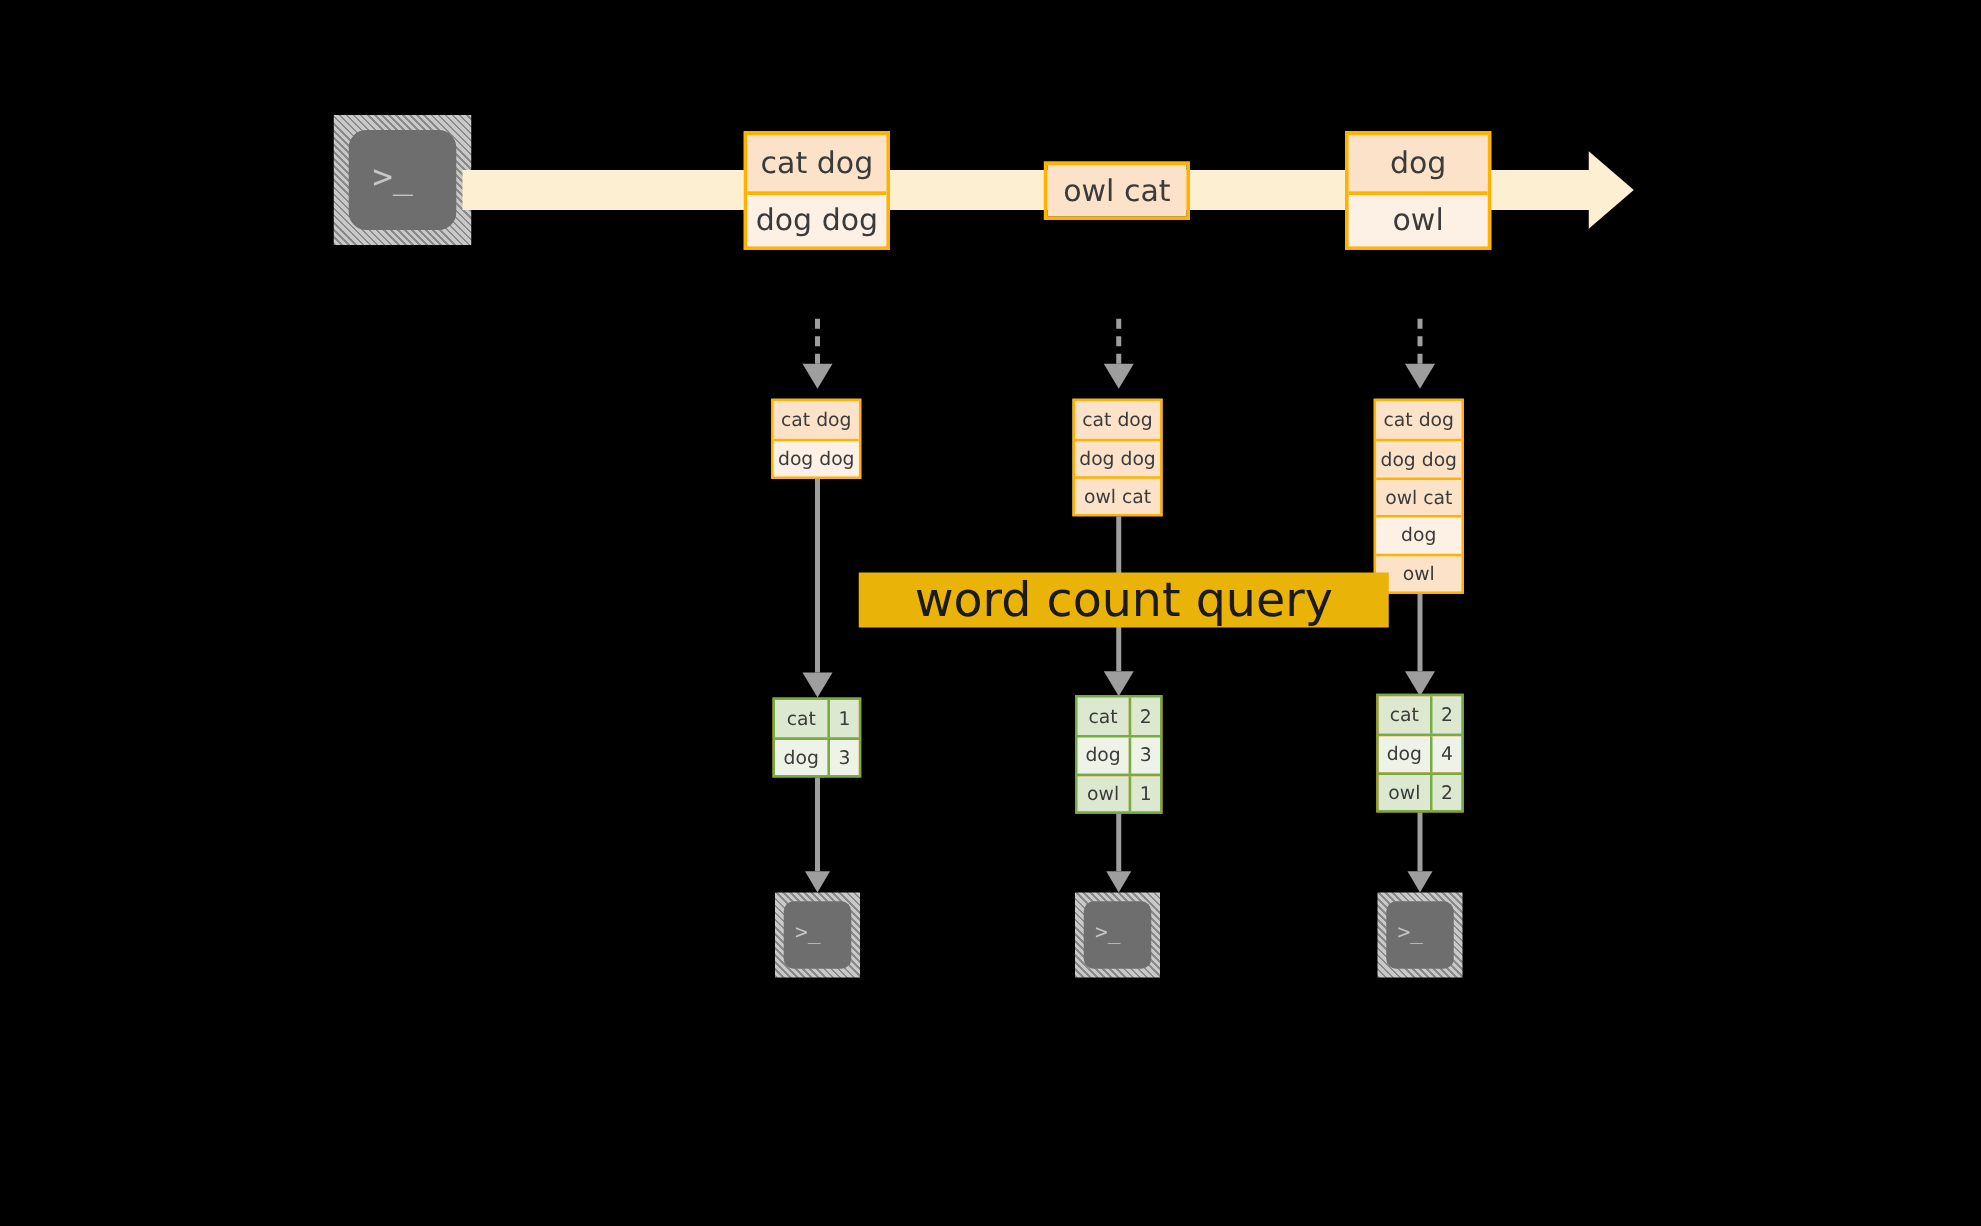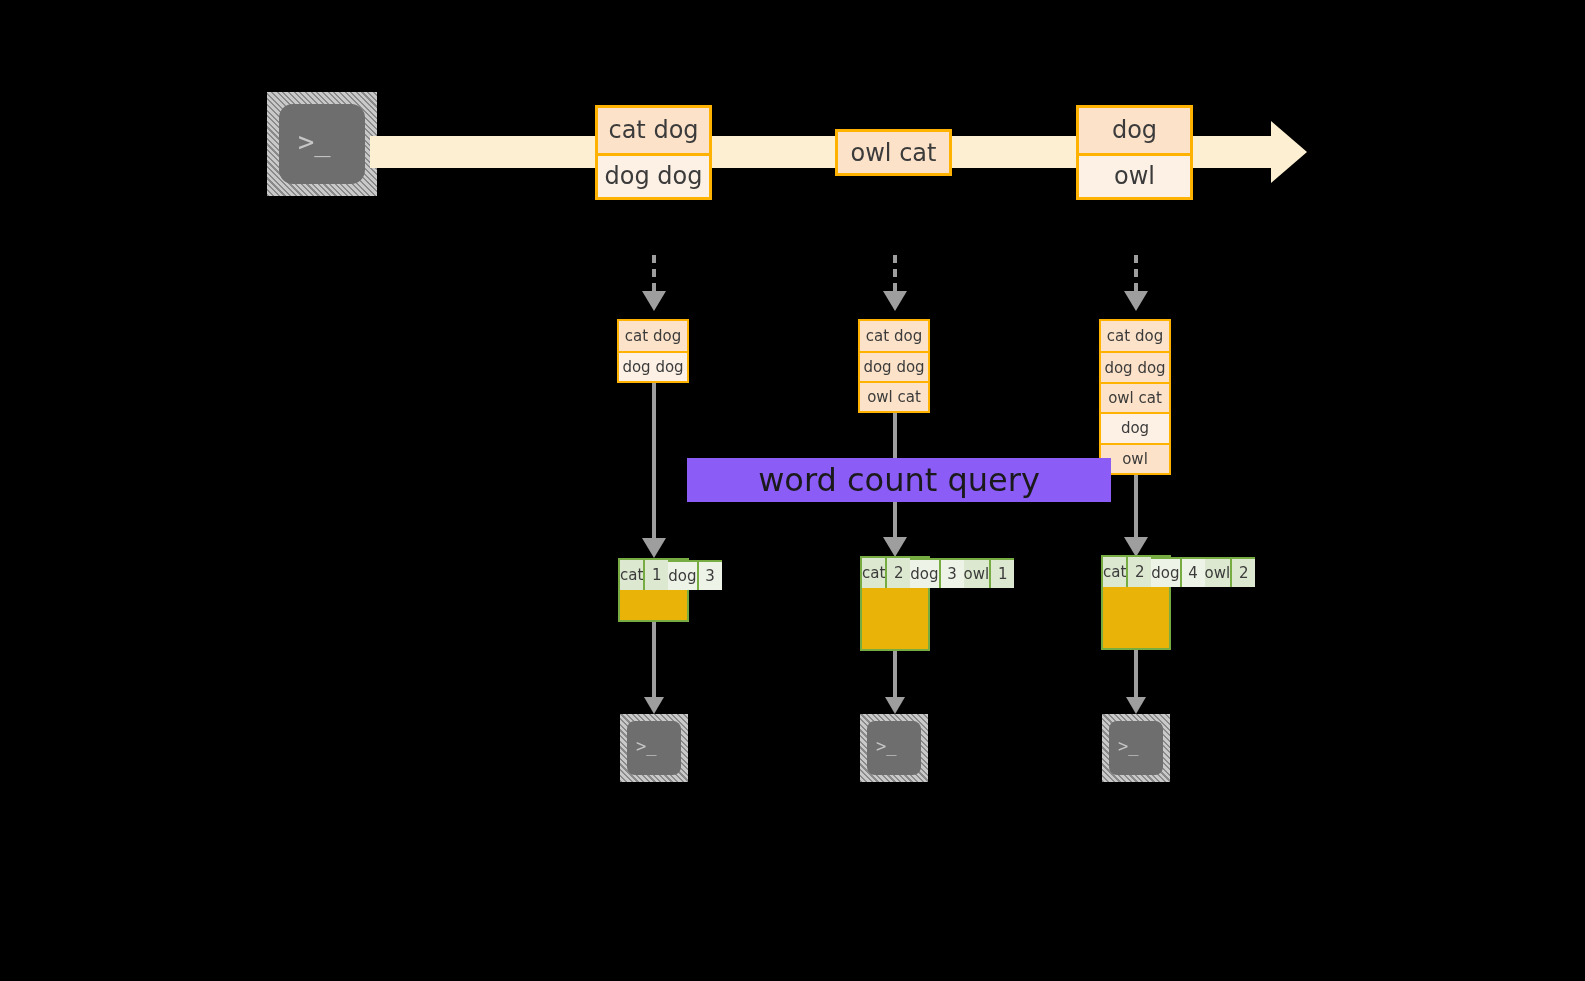--- a/index.html
+++ b/index.html
@@ -84,23 +84,23 @@
   
   .evtbox.mini { border-width: 2px; }
   .evtbox.mini .row { font-size: 15px; height: 28px; }
   .evtbox.mini .row + .row { border-top: 2px solid #ffb300; }
 
   
   .wctable {
     position: absolute;
     box-sizing: border-box;
     border: 2px solid #77ac43;
-    background: #eab308;
-    display: flex;
-    flex-direction: row;
+    background: #f97316;
+    display: flex;
+    flex-direction: column;
   }
   .wctable .wcrow {
     display: flex;
     flex: 1 1 auto;
     height: 30px;
     box-sizing: border-box;
   }
   .wctable .wcrow + .wcrow { border-top: 2px solid #77ac43; }
   .wctable .wcrow.shade .cell { background: #dde8d0; }
   .wctable .cell {
@@ -139,26 +139,26 @@
   }
   .vhead.sm {
     border-left-width: 10px;
     border-right-width: 10px;
     border-top-width: 17px;
   }
 
   
   .banner {
     position: absolute;
-    background: #8b5cf6;
+    background: #eab308;
     display: flex;
     align-items: center;
     justify-content: center;
     color: #1a1a1a;
-    font-size: 32px;
+    font-size: 38px;
     white-space: nowrap;
   }
 </style>
 </head>
 <body>
 
 <div id="stage">
 
   <div class="terminal" style="left:267px; top:92px; width:110px; height:104px;">
     <div class="screen"></div>

